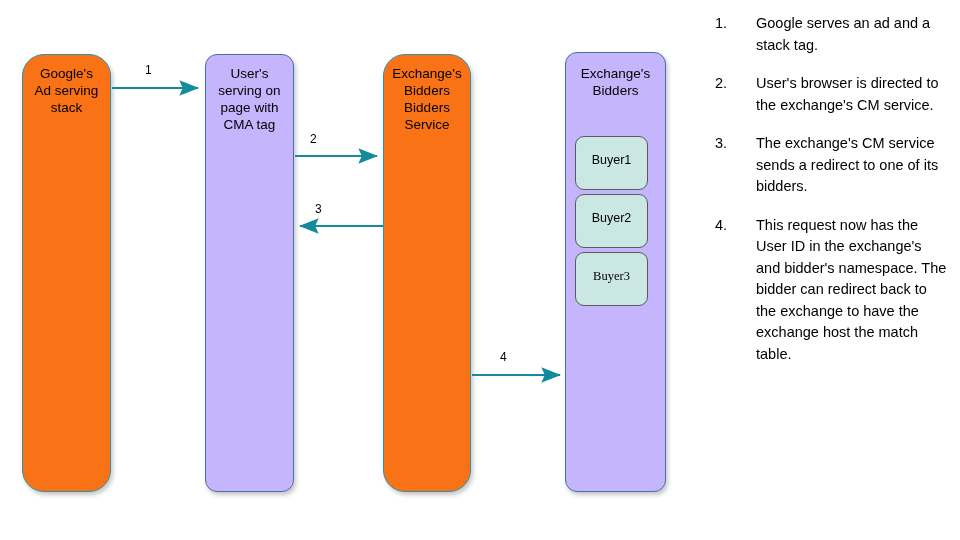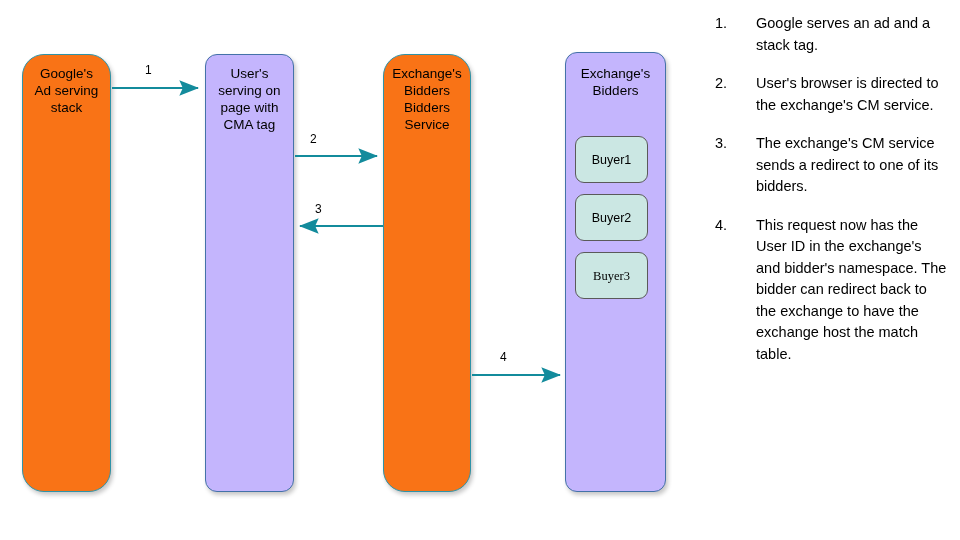--- a/index.html
+++ b/index.html
@@ -56,21 +56,21 @@
     box-sizing: border-box;
     background: #cbe7e3;
     border: 1px solid #5a5a5a;
     border-radius: 9px;
     font-size: 12.5px;
     line-height: 47px;
     text-align: center;
     color: #000;
     left: 575px;
     width: 73px;
-    height: 47px;
+    height: 54px;
   }
   #buyer-1 { top: 136px; }
   #buyer-2 { top: 194px; }
   #buyer-3 { top: 252px; font-family: Liberation Serif, serif; }
   #buyer-n { top: 385px; }
 
   
   .arrow-label {
     position: absolute;
     font-size: 12px;

